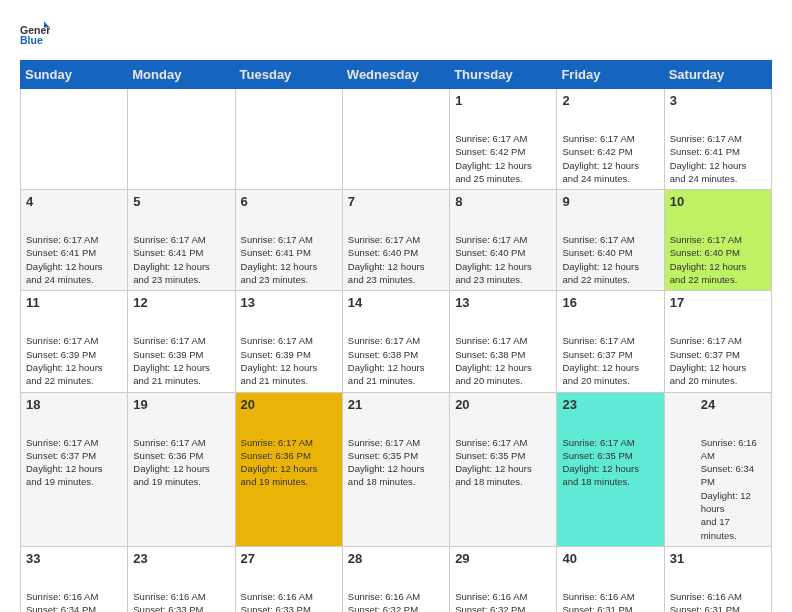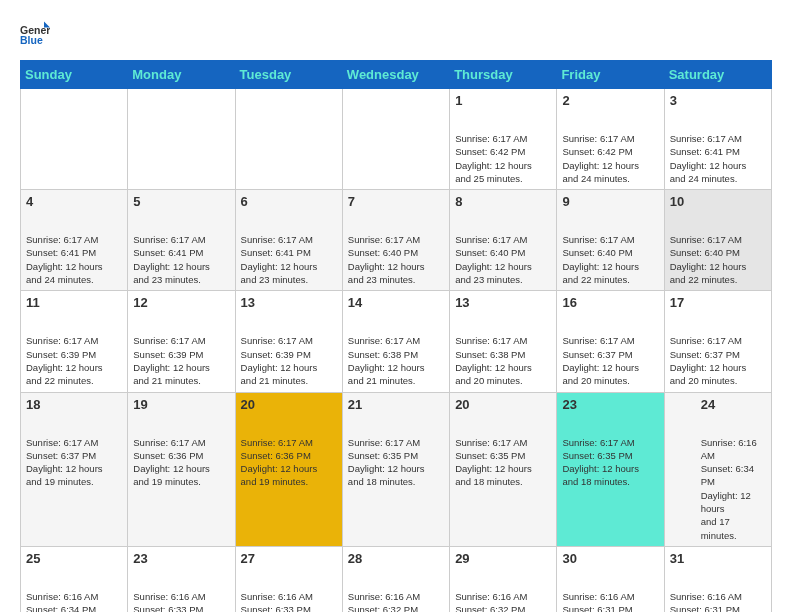--- a/index.html
+++ b/index.html
@@ -38,21 +38,21 @@
       font-size: 16px;
       color: #555;
     }
     .calendar {
       width: 100%;
       border-collapse: collapse;
       border: 1px solid #ccc;
     }
     .calendar th {
       background-color: #1565C0;
-      color: #5eead4;
+      color: #e5e5e5;
       font-size: 13px;
       font-weight: bold;
       padding: 6px 4px;
       text-align: left;
       border: 1px solid #1565C0;
     }
     .calendar td {
       border: 1px solid #ccc;
       vertical-align: top;
       padding: 4px 5px;
@@ -173,21 +173,21 @@
 Daylight: 12 hours
 and 23 minutes.</div>
         </td>
         <td style="background-color: rgb(245, 245, 245);">
           <span class="day-number">9</span>
           <div class="day-info" style="white-space: pre-line;">Sunrise: 6:17 AM
 Sunset: 6:40 PM
 Daylight: 12 hours
 and 22 minutes.</div>
         </td>
-        <td style="background-color: #e5e5e5;">
+        <td style="background-color: #bef264;">
           <span class="day-number">10</span>
           <div class="day-info" style="white-space: pre-line;">Sunrise: 6:17 AM
 Sunset: 6:40 PM
 Daylight: 12 hours
 and 22 minutes.</div>
         </td>
       </tr>
       <tr>
         <td>
           <span class="day-number">11</span>
@@ -285,21 +285,21 @@
         <td style="background-color: rgb(245, 245, 245); padding-left: 36px;">
           <span class="day-number">24</span>
           <div class="day-info" style="white-space: pre-line;">Sunrise: 6:16 AM
 Sunset: 6:34 PM
 Daylight: 12 hours
 and 17 minutes.</div>
         </td>
       </tr>
       <tr>
         <td>
-          <span class="day-number">25</span>
+          <span class="day-number">33</span>
           <div class="day-info" style="white-space: pre-line;">Sunrise: 6:16 AM
 Sunset: 6:34 PM
 Daylight: 12 hours
 and 17 minutes.</div>
         </td>
         <td>
           <span class="day-number">23</span>
           <div class="day-info" style="white-space: pre-line;">Sunrise: 6:16 AM
 Sunset: 6:33 PM
 Daylight: 12 hours
@@ -320,21 +320,21 @@
 and 16 minutes.</div>
         </td>
         <td>
           <span class="day-number">29</span>
           <div class="day-info" style="white-space: pre-line;">Sunrise: 6:16 AM
 Sunset: 6:32 PM
 Daylight: 12 hours
 and 15 minutes.</div>
         </td>
         <td>
-          <span class="day-number">30</span>
+          <span class="day-number">40</span>
           <div class="day-info" style="white-space: pre-line;">Sunrise: 6:16 AM
 Sunset: 6:31 PM
 Daylight: 12 hours
 and 15 minutes.</div>
         </td>
         <td>
           <span class="day-number">31</span>
           <div class="day-info" style="white-space: pre-line;">Sunrise: 6:16 AM
 Sunset: 6:31 PM
 Daylight: 12 hours

